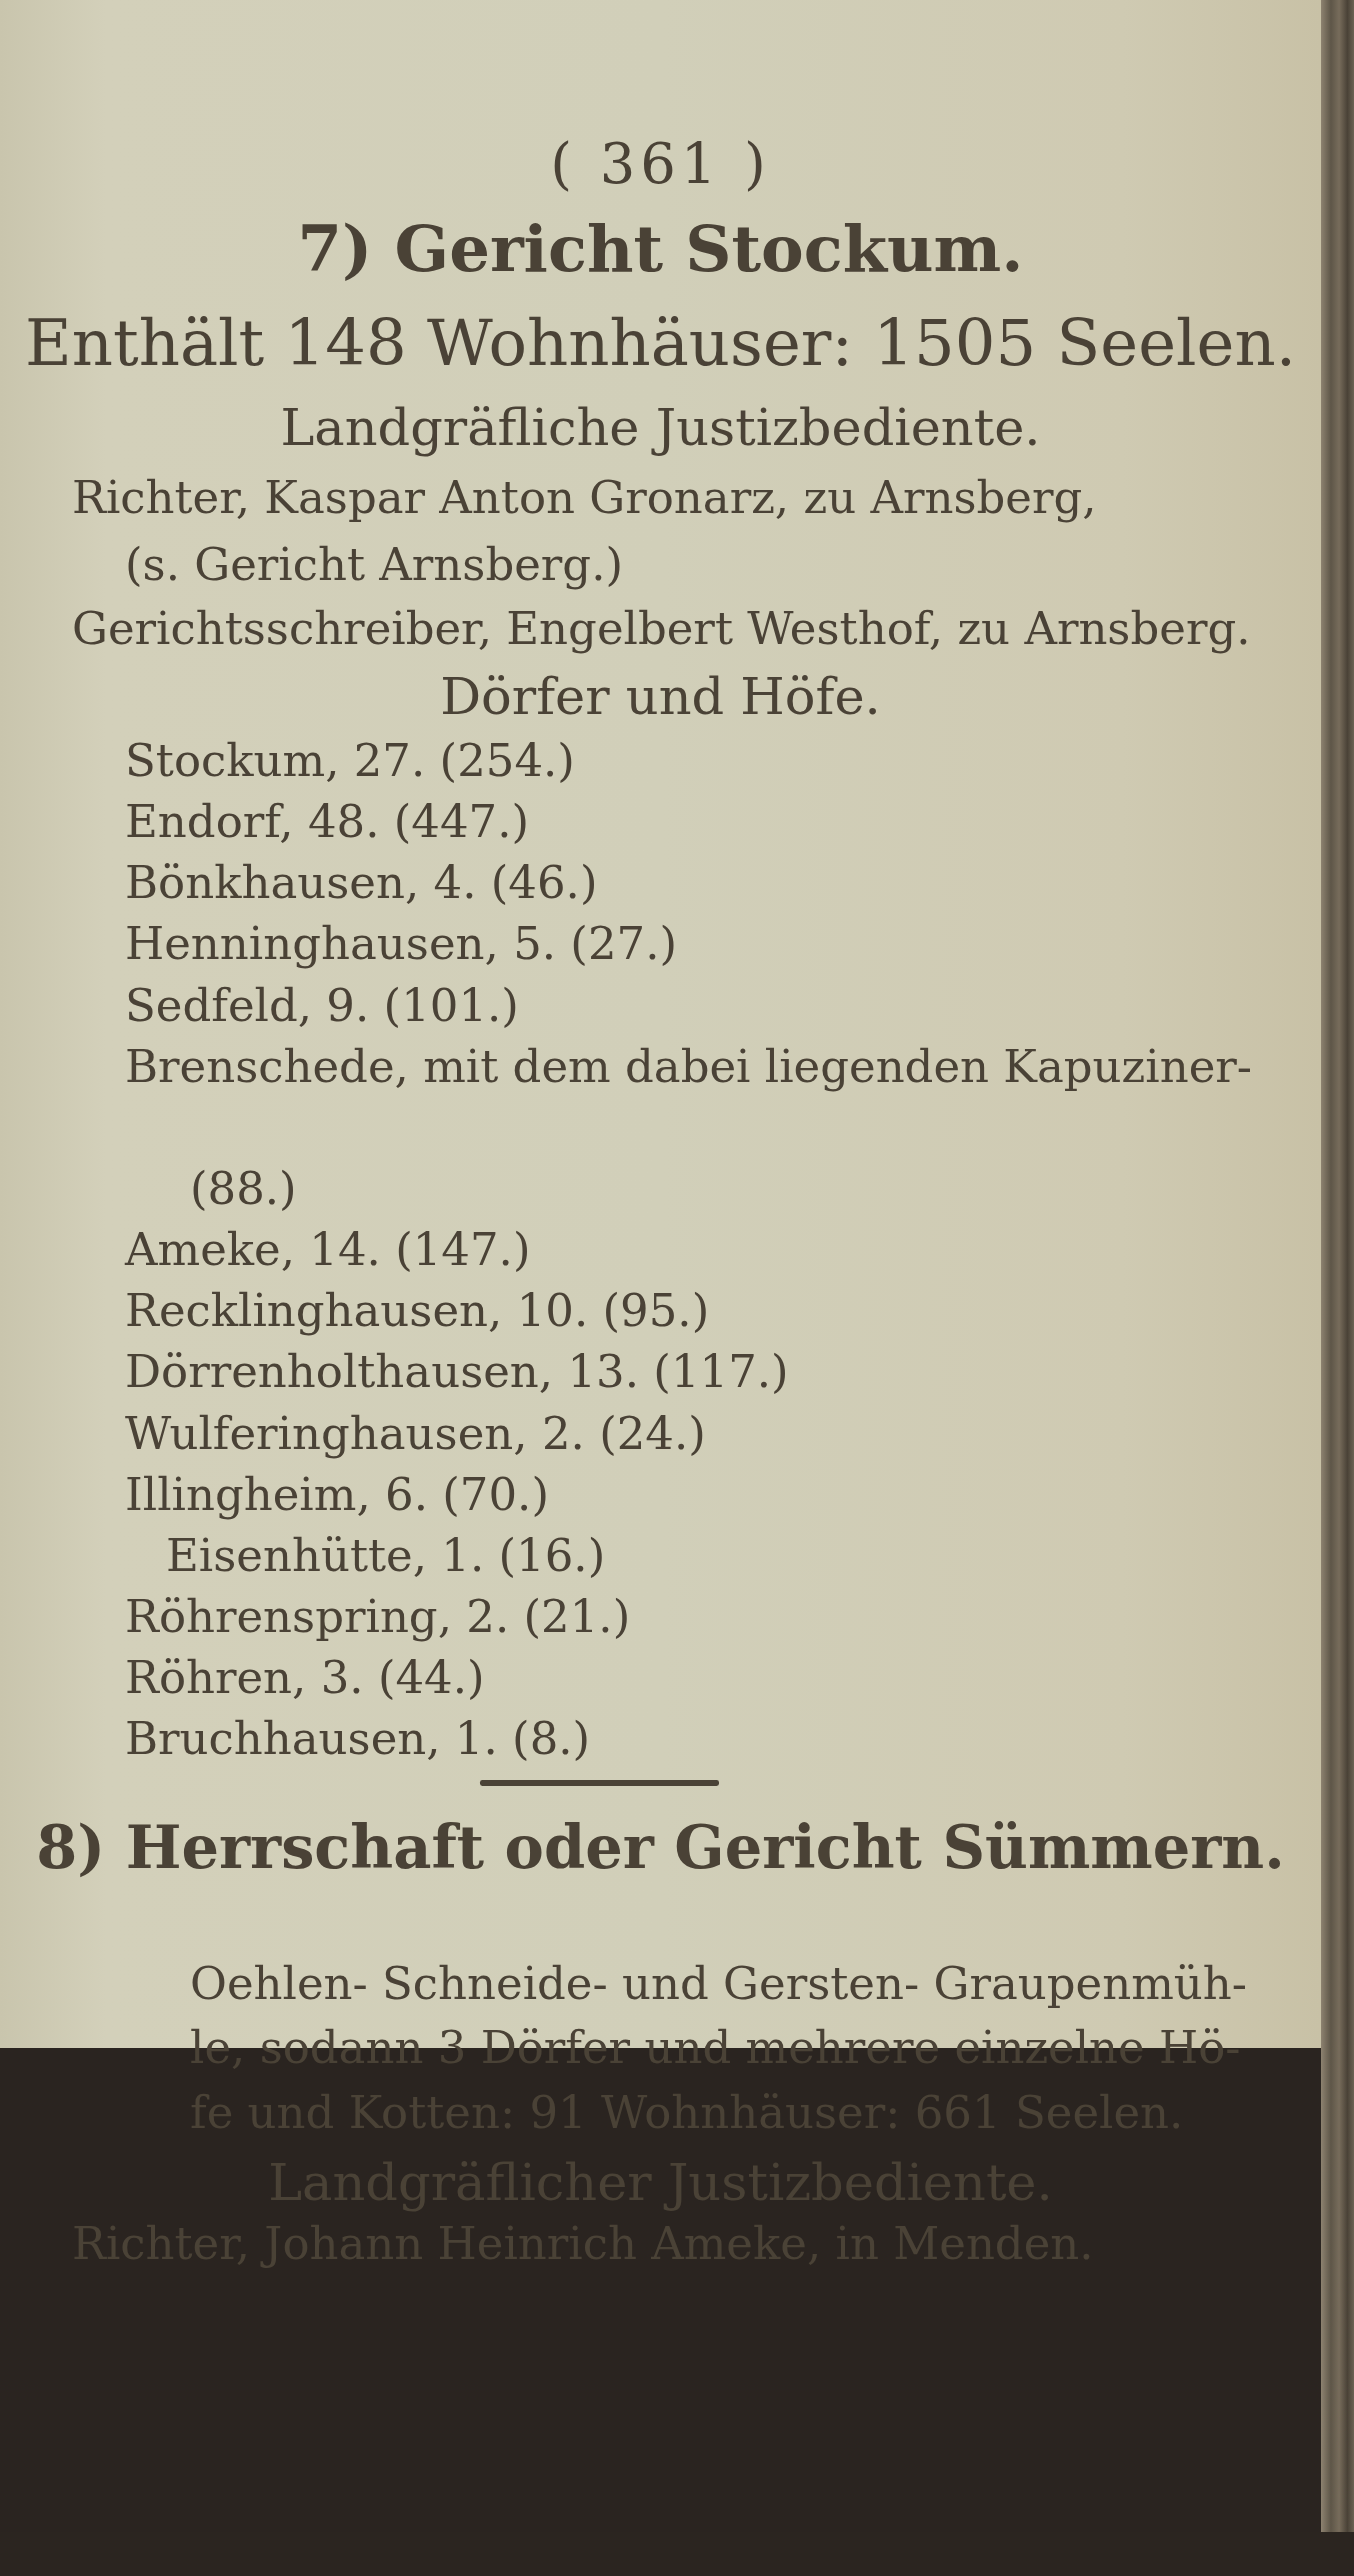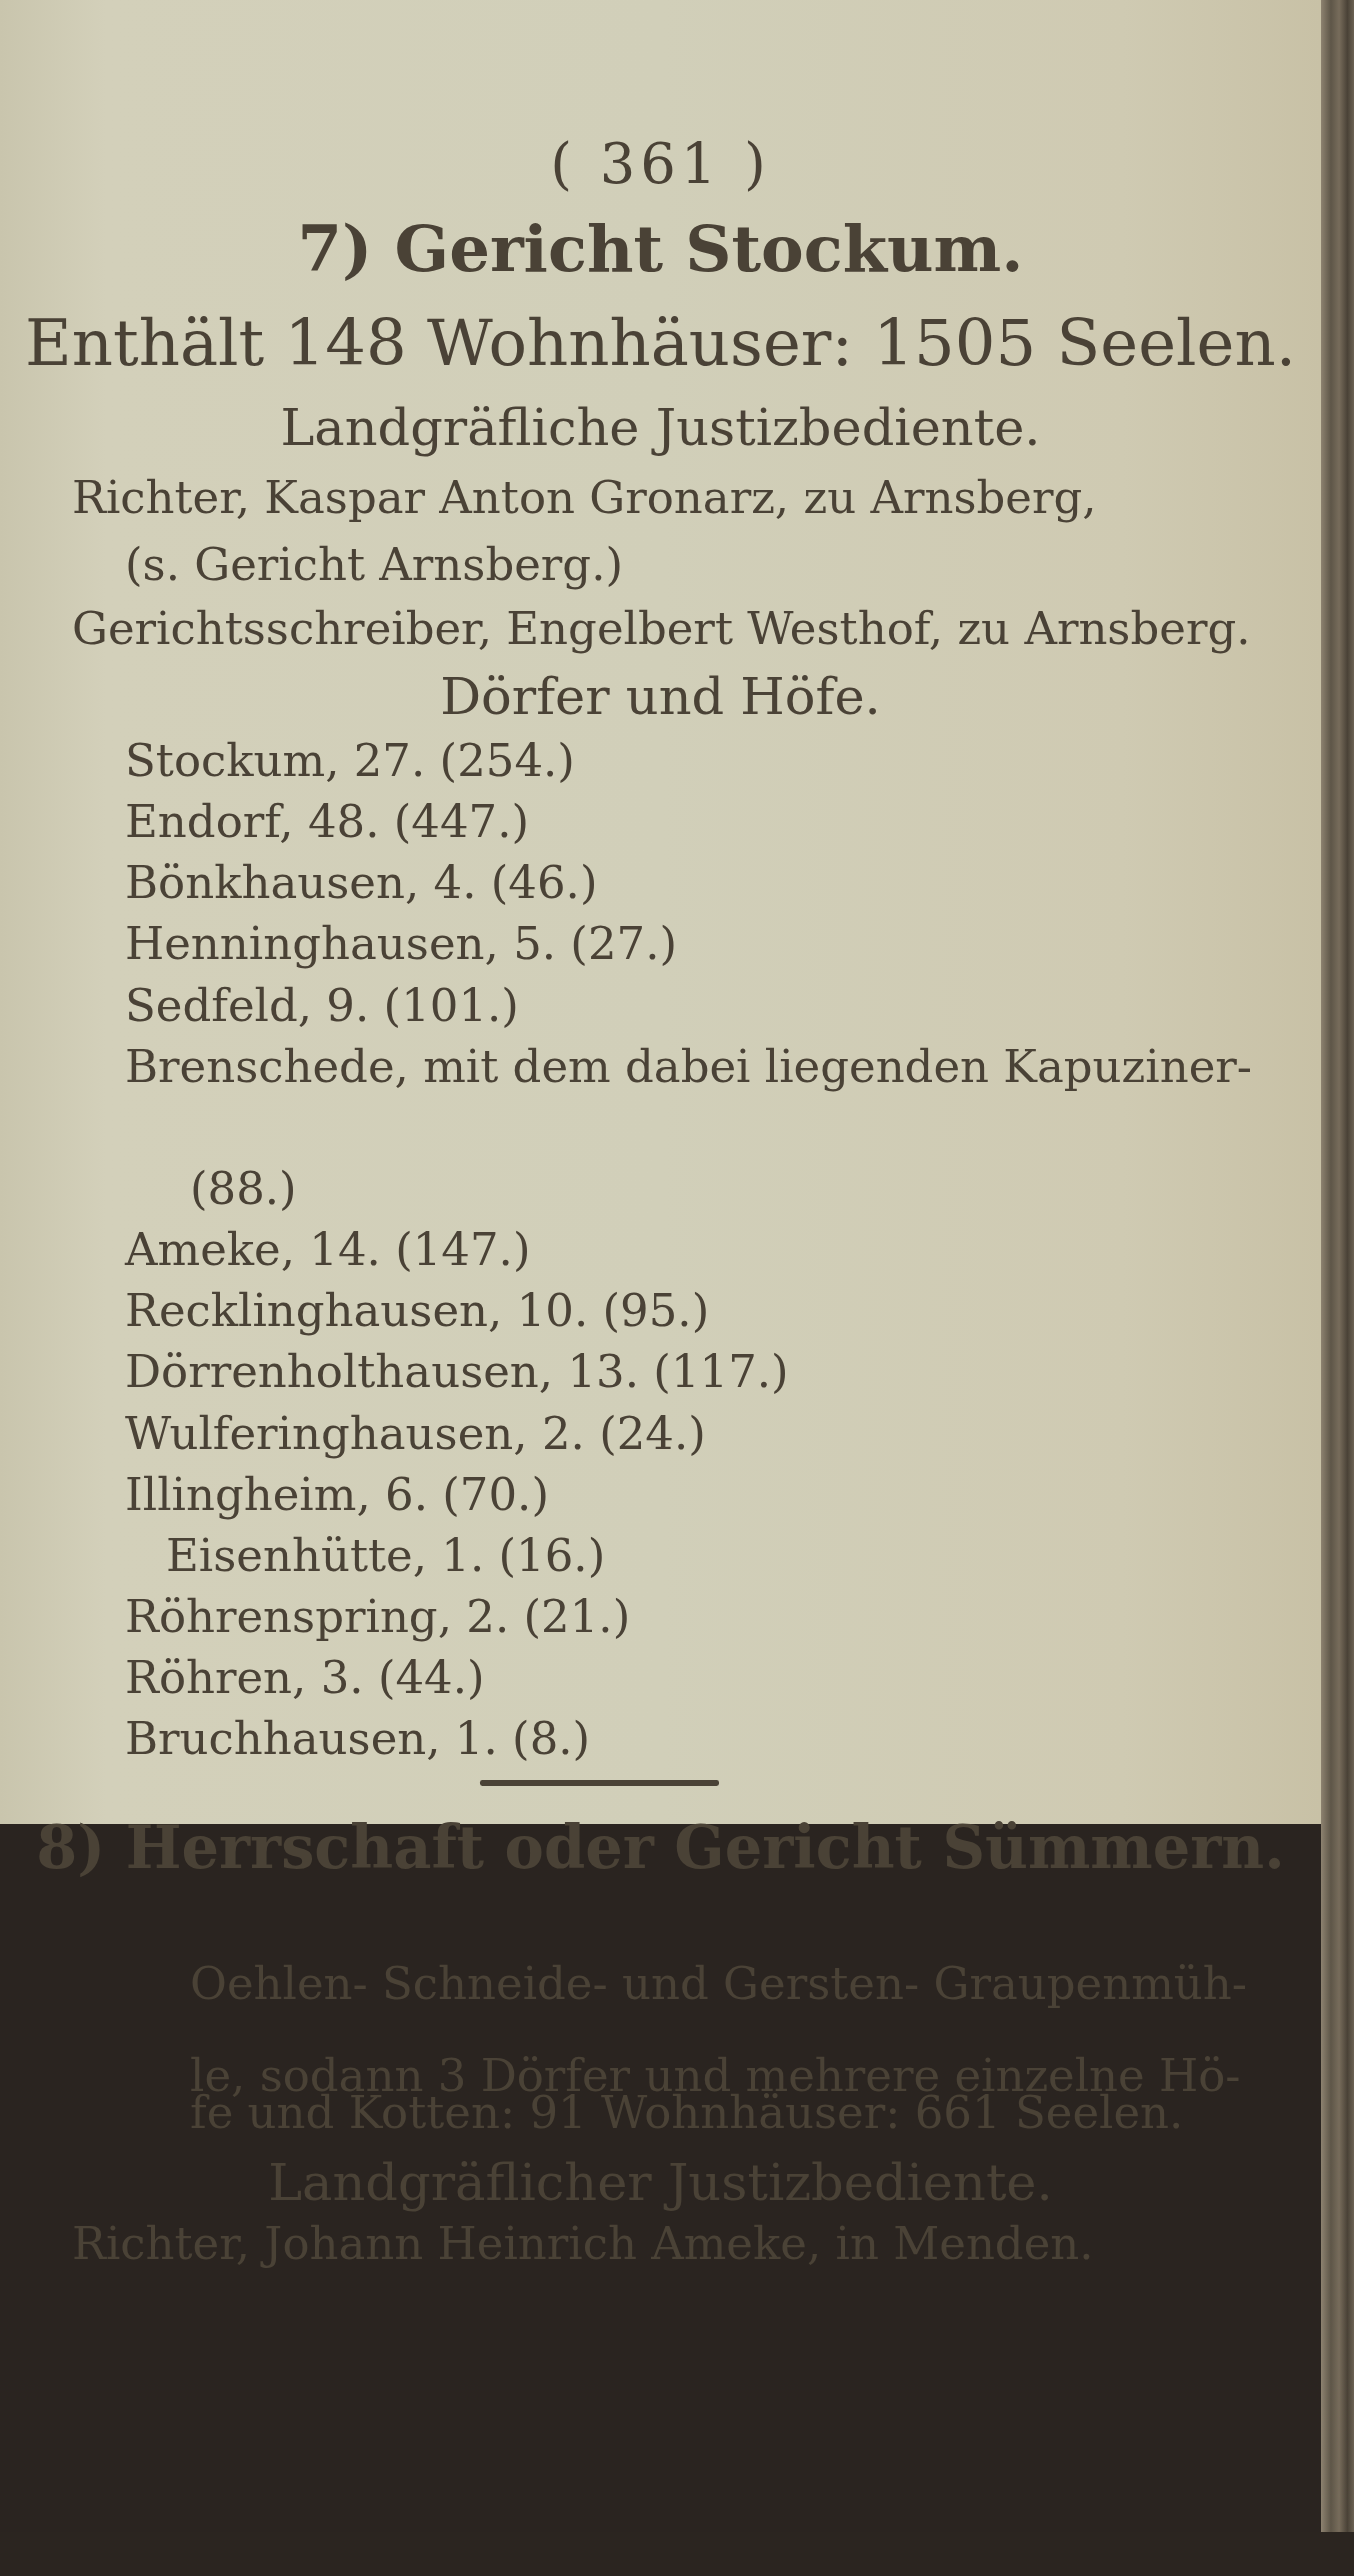--- a/index.html
+++ b/index.html
@@ -2,21 +2,21 @@
 <html style="font-size:9.8px"><head>
 <meta charset="utf-8">
 <style>
   html, body { margin: 0; padding: 0; }
   body {
     width: 1354px; height: 2576px; position: relative; overflow: hidden;
     background: #2a2420;
     font-family: "DejaVu Serif", serif;
   }
   .page {
-    position: absolute; left: 0; top: 0; width: 1321px; height: 1824px;
+    position: absolute; left: 0; top: 0; width: 1321px; height: 2048px;
     background: linear-gradient(90deg, #c9c5ad 0%, #d3d0ba 8%, #d1cfb9 50%, #cfcab2 85%, #c8c1a6 100%);
     color: #4a4236;
   }
   .binding {
     position: absolute; left: 1321px; top: 0; width: 33px; height: 2576px;
     background: linear-gradient(90deg, #8d8270 0%, #5e5648 30%, #776c5b 55%, #4a4237 80%, #6b6253 100%);
   }
   .bottom-edge {
     position: absolute; left: 0; top: 2532px; width: 1354px; height: 44px;
     background: #2b2520;
@@ -65,21 +65,21 @@
   <div class="line entry" style="top:1468px;">Illingheim, 6. (70.)</div>
   <div class="line entry" style="top:1529px;margin-left:41px;">Eisenhütte, 1. (16.)</div>
   <div class="line entry" style="top:1590px;">Röhrenspring, 2. (21.)</div>
   <div class="line entry" style="top:1651px;">Röhren, 3. (44.)</div>
   <div class="line entry" style="top:1712px;">Bruchhausen, 1. (8.)</div>
 
   <div class="divider"></div>
 
   <div class="line center h1" style="top:1813px; font-size:59px;">8) Herrschaft oder Gericht Sümmern.</div>
   <div class="line body" style="top:1957px; left:190px;">Oehlen- Schneide- und Gersten- Graupenmüh-</div>
-  <div class="line body" style="top:2021px; left:190px;margin-top:28px;">le, sodann 3 Dörfer und mehrere einzelne Hö-</div>
+  <div class="line body" style="top:2021px; left:190px;">le, sodann 3 Dörfer und mehrere einzelne Hö-</div>
   <div class="line body" style="top:2086px; left:190px;">fe und Kotten: 91 Wohnhäuser: 661 Seelen.</div>
 
   <div class="line center h2" style="top:2153px;">Landgräflicher Justizbediente.</div>
   <div class="line body" style="top:2217px; left:72px;">Richter, Johann Heinrich Ameke, in Menden.</div>
 </div>
 
 <div class="binding"></div>
 <div class="bottom-edge"></div>
 
 

